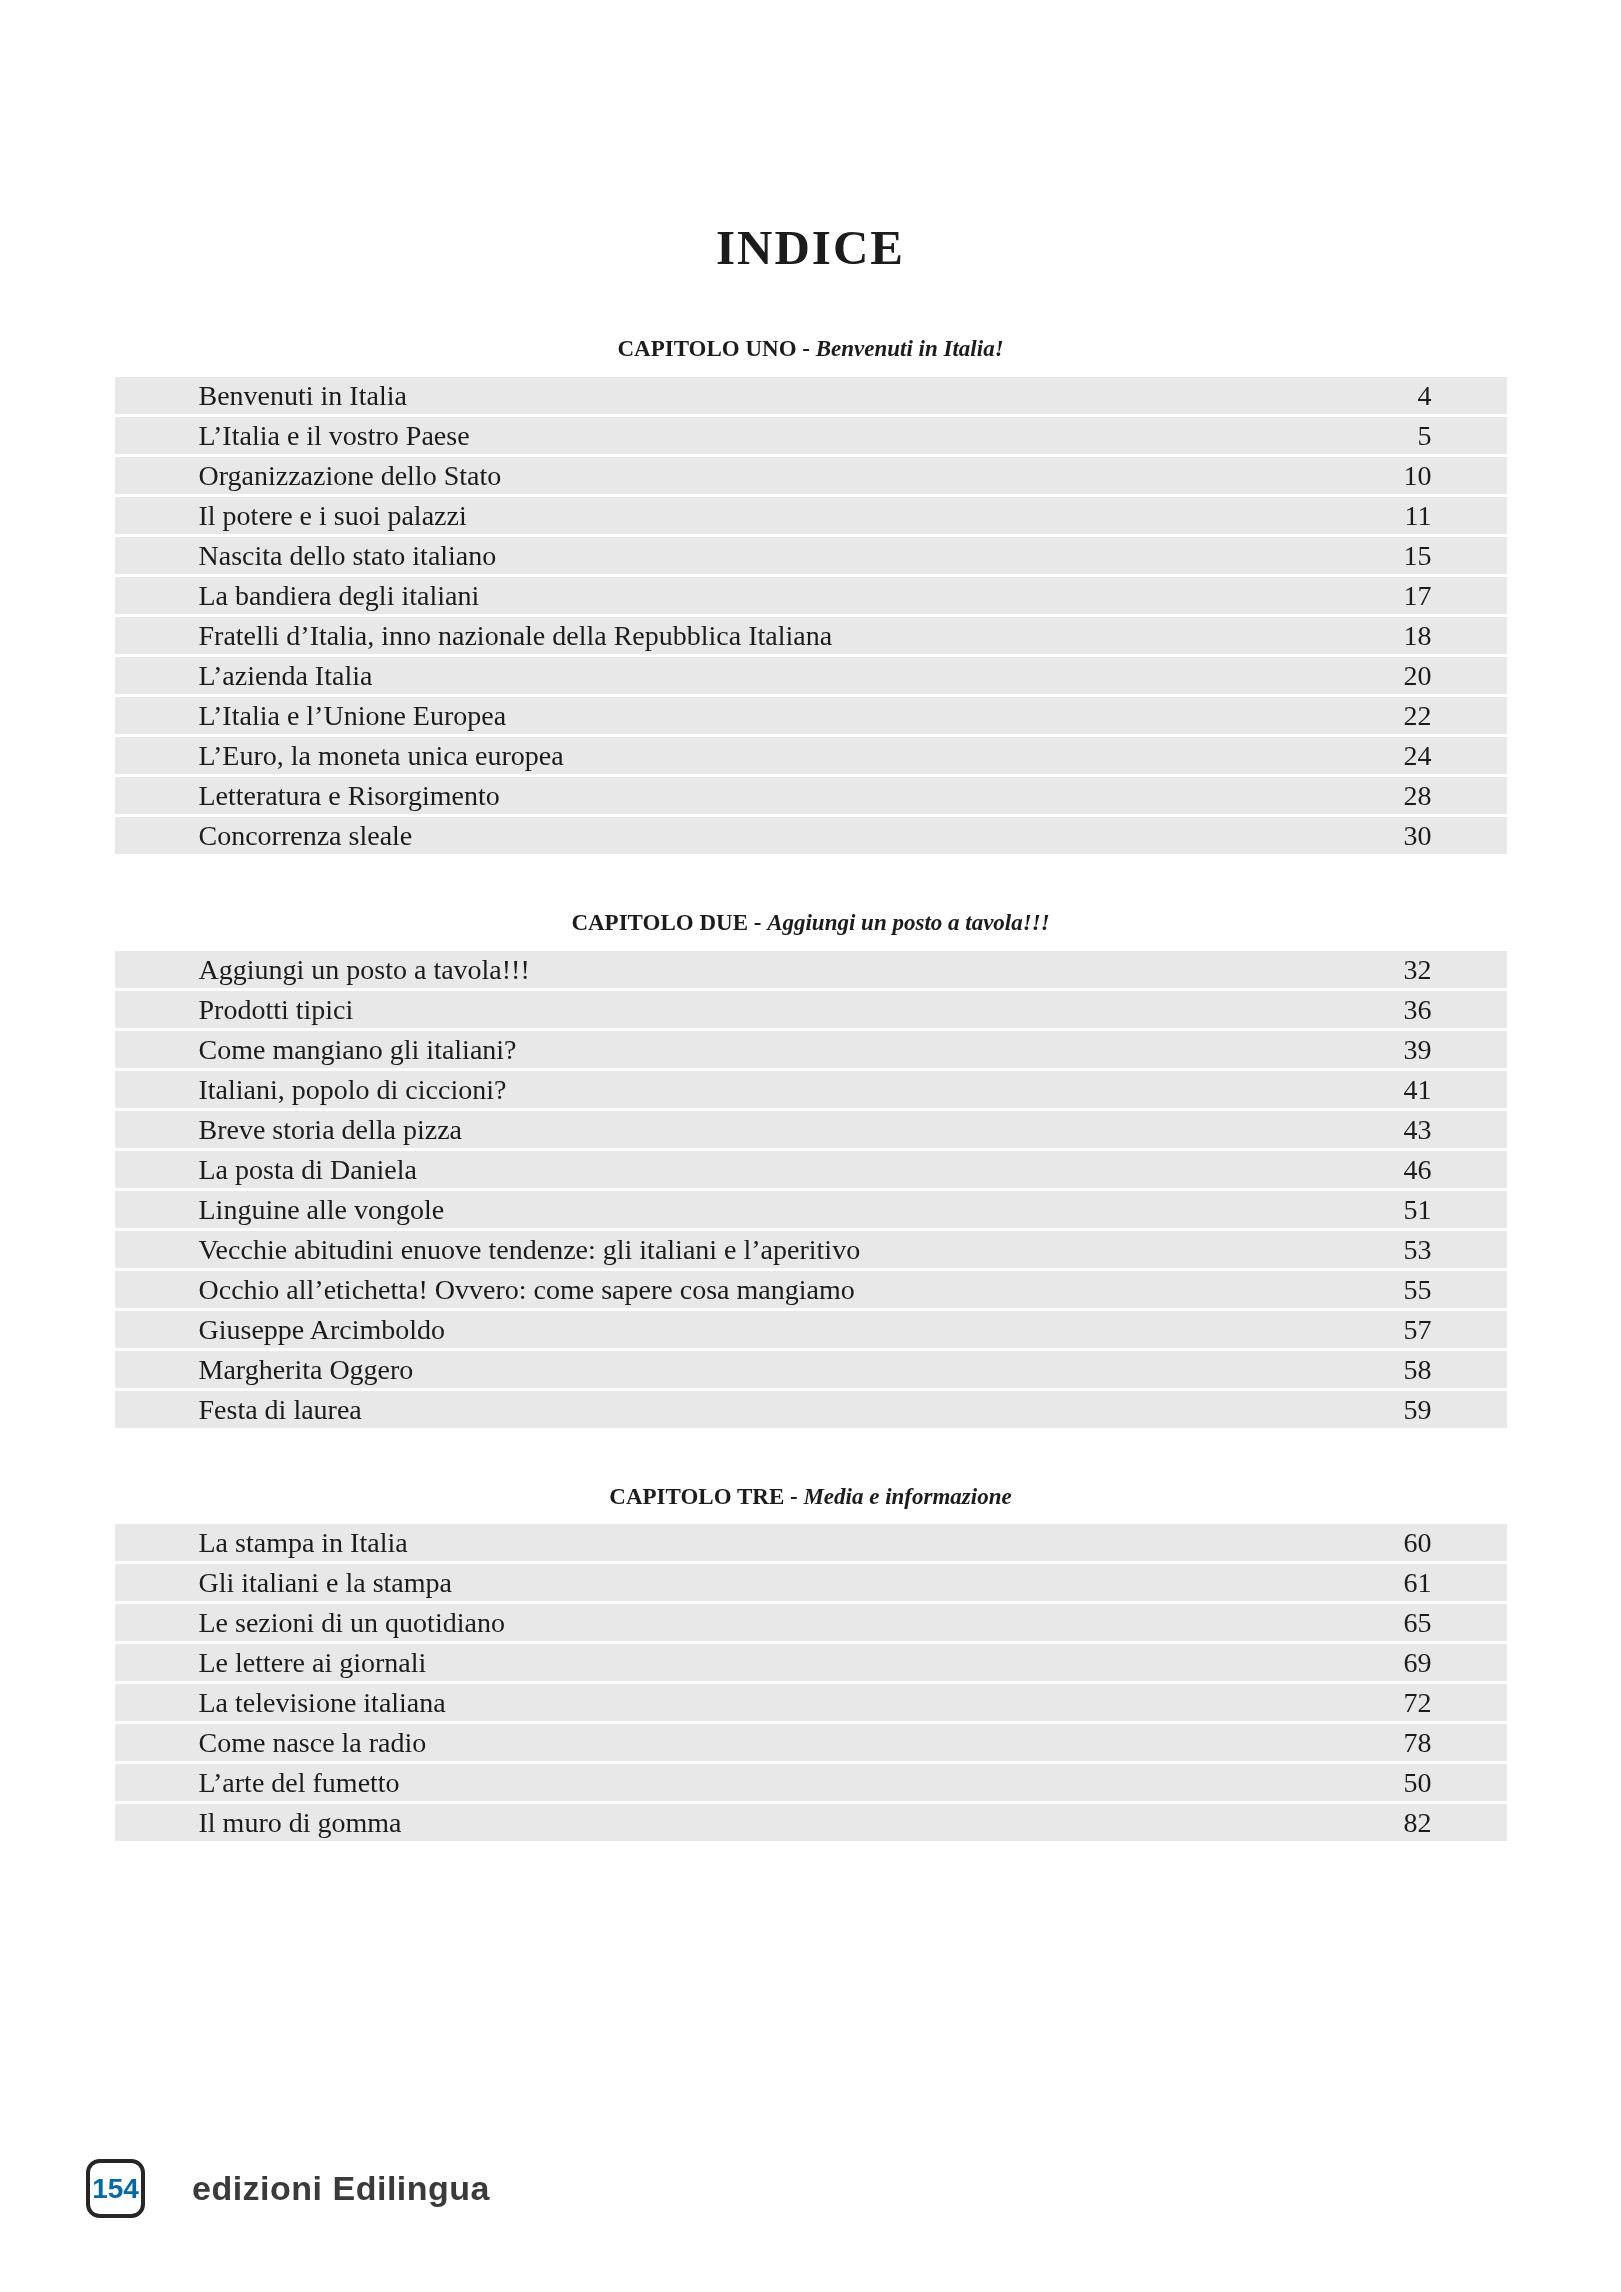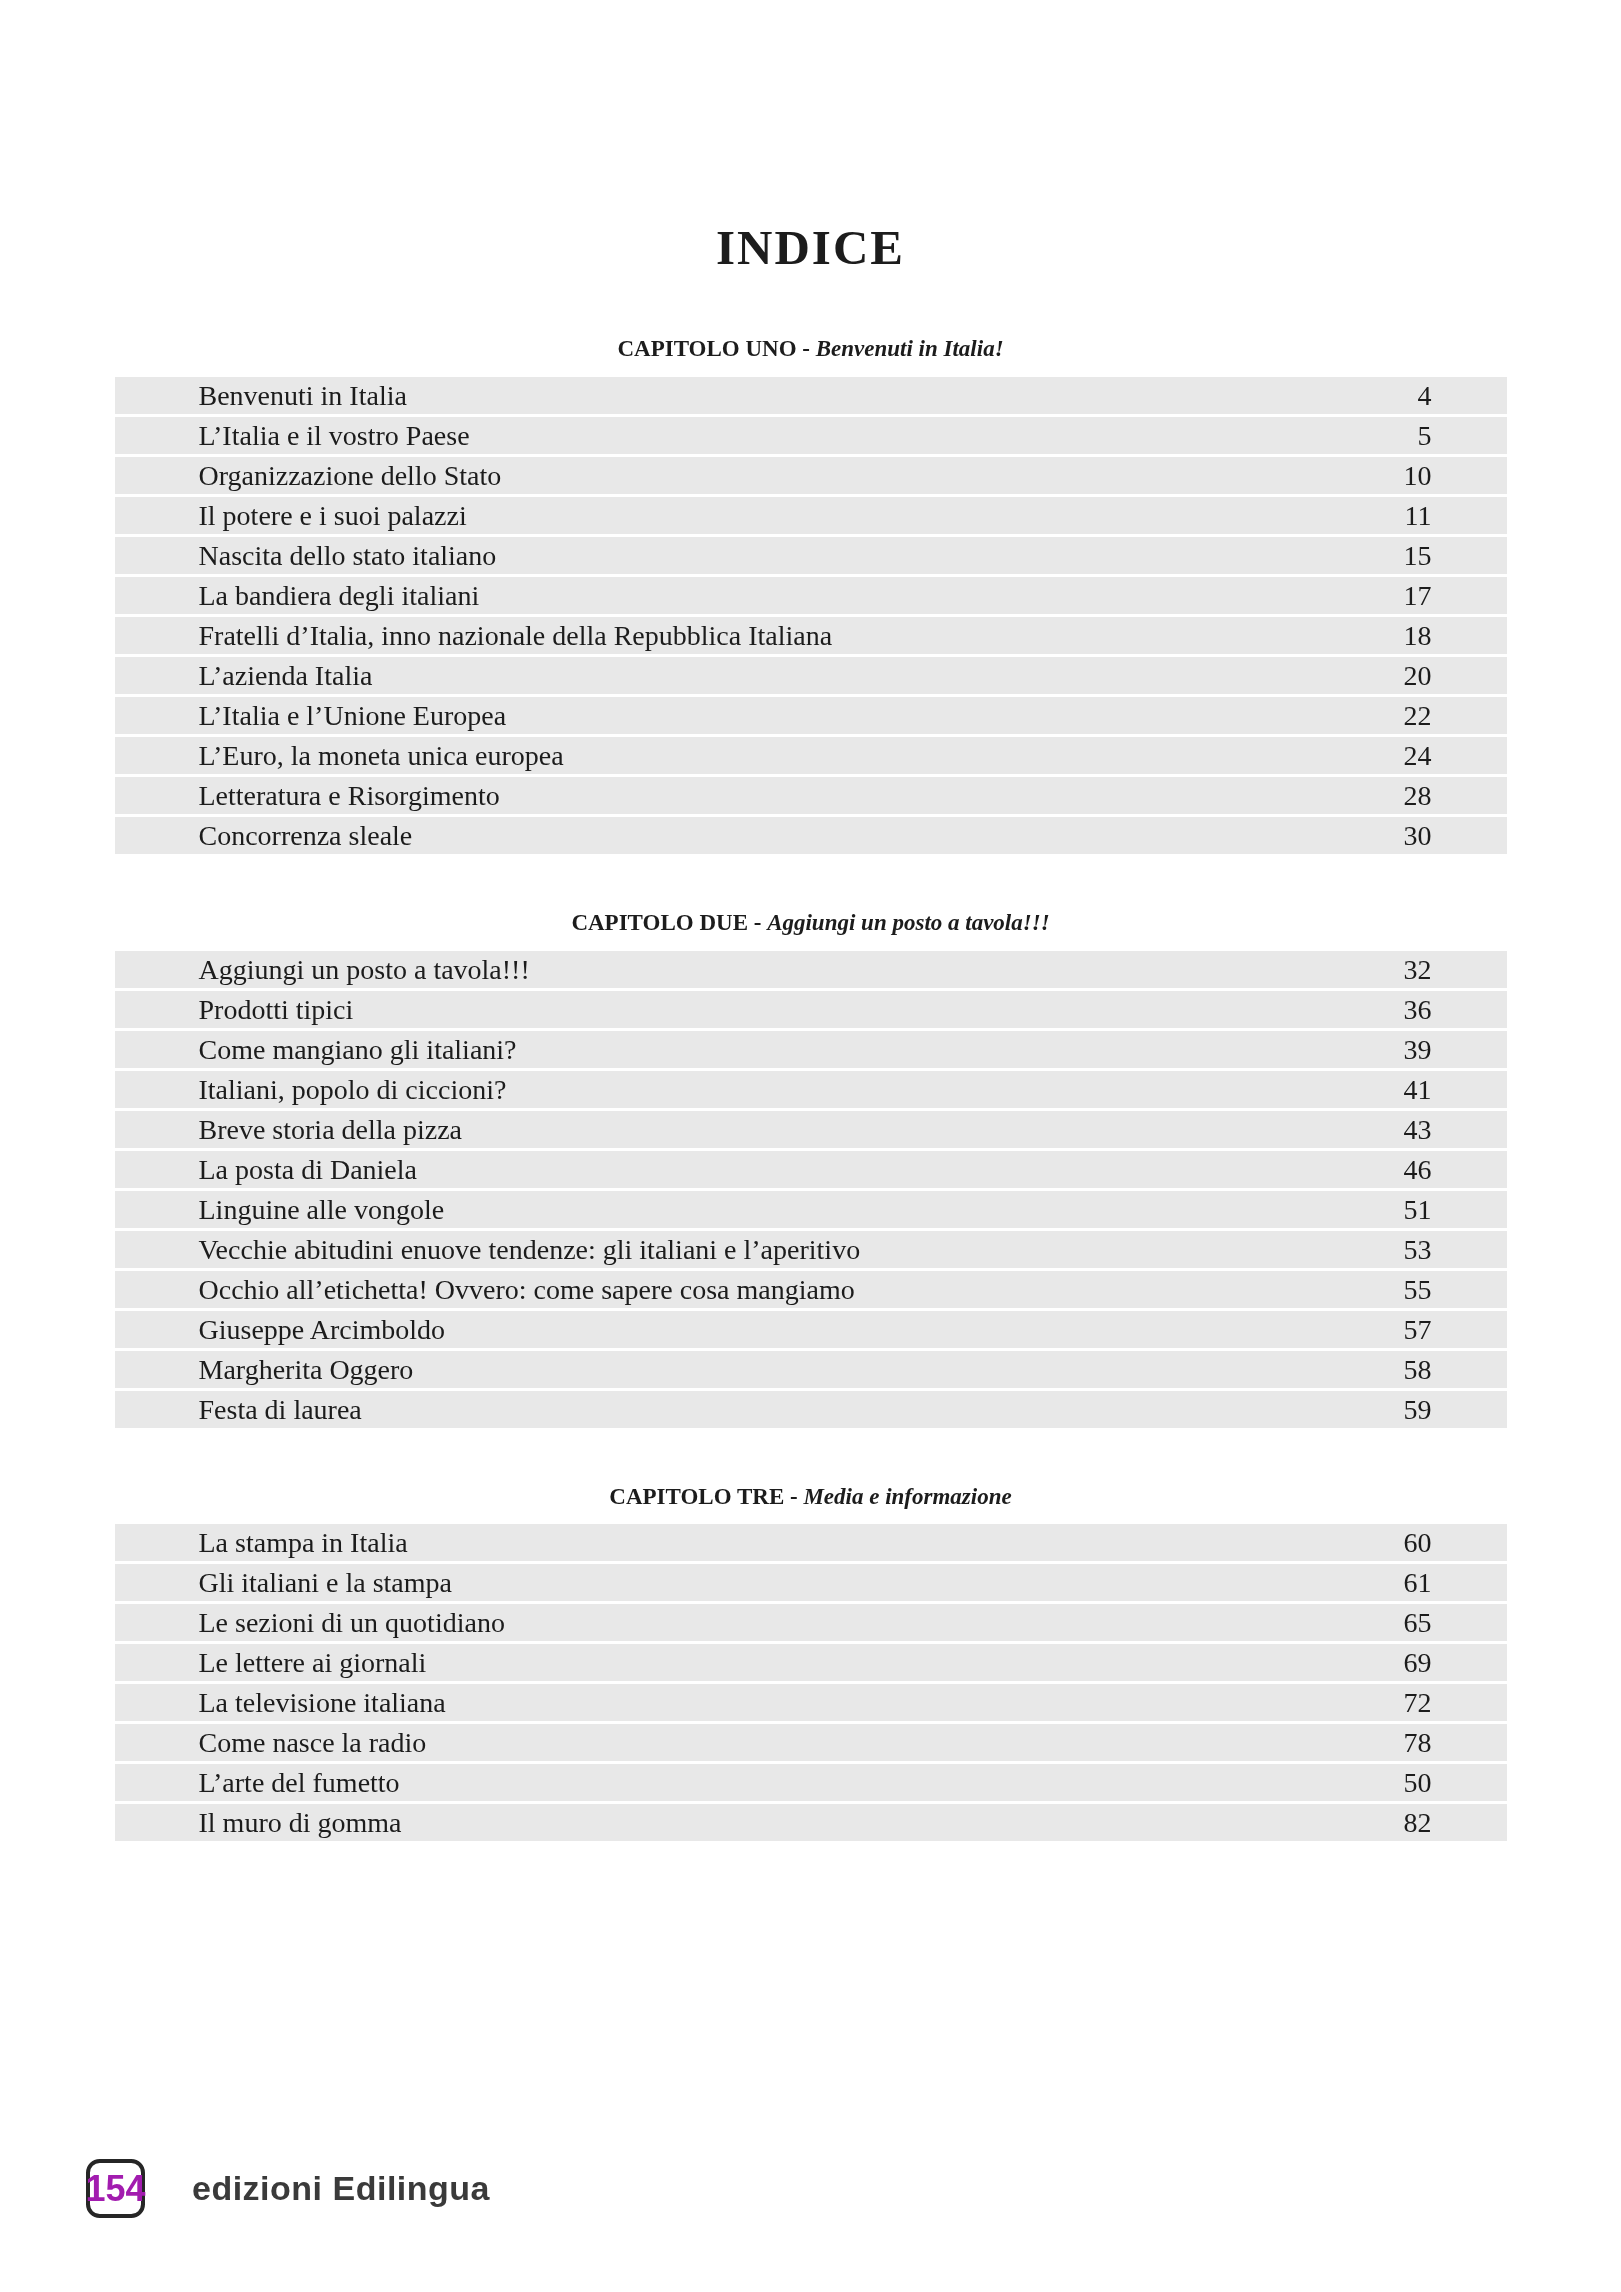--- a/index.html
+++ b/index.html
@@ -71,23 +71,23 @@
     font-family: "Liberation Sans", "DejaVu Sans", sans-serif;
   }
   .pagenum-box {
     width: 51px;
     height: 51px;
     border: 4.9px solid #262626;
     border-radius: 13.7px;
     display: flex;
     align-items: center;
     justify-content: center;
-    font-size: 36px;
-    font-weight: 700;
-    color: #a21caf;
+    font-size: 28px;
+    font-weight: 700;
+    color: #0369a1;
     background: #ffffff;
   }
   .publisher {
     margin-left: 47px;
     font-size: 34px;
     font-weight: 700;
     color: #3a3a3a;
     letter-spacing: 0.5px;
   }
 </style>

